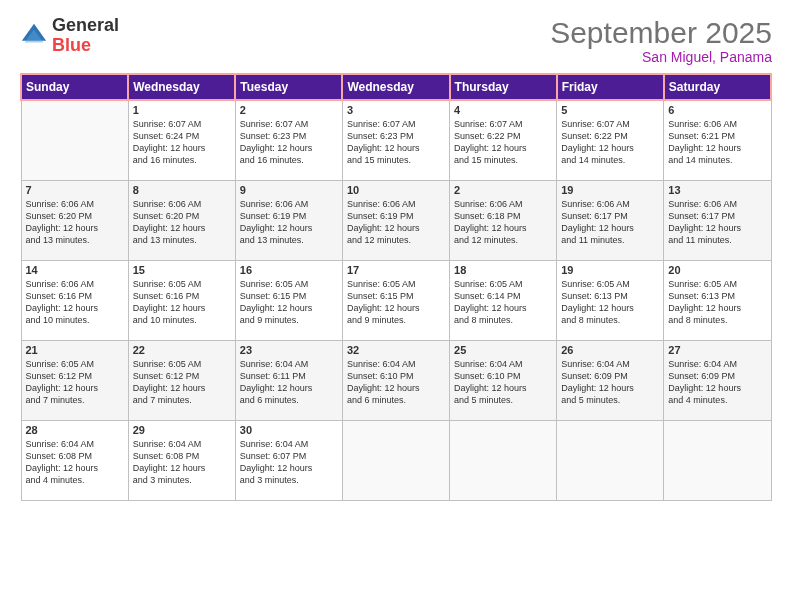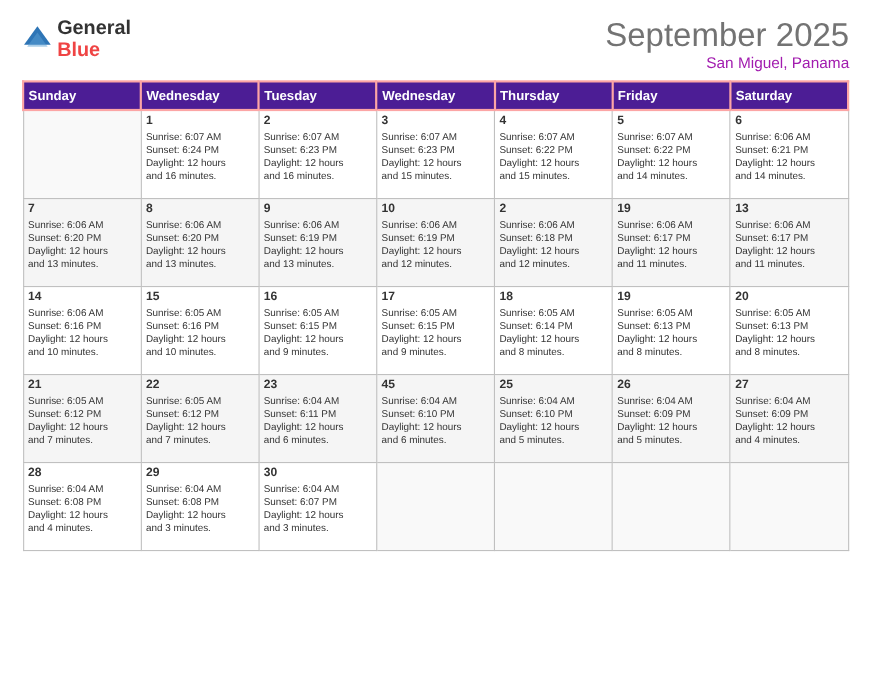--- a/index.html
+++ b/index.html
@@ -289,21 +289,21 @@
 and 7 minutes.</div>
           </td>
           <td>
             <span class="day-num">23</span>
             <div class="day-info" style="white-space: pre-line;">Sunrise: 6:04 AM
 Sunset: 6:11 PM
 Daylight: 12 hours
 and 6 minutes.</div>
           </td>
           <td>
-            <span class="day-num">45</span>
+            <span class="day-num">32</span>
             <div class="day-info" style="white-space: pre-line;">Sunrise: 6:04 AM
 Sunset: 6:10 PM
 Daylight: 12 hours
 and 6 minutes.</div>
           </td>
           <td>
             <span class="day-num">25</span>
             <div class="day-info" style="white-space: pre-line;">Sunrise: 6:04 AM
 Sunset: 6:10 PM
 Daylight: 12 hours

